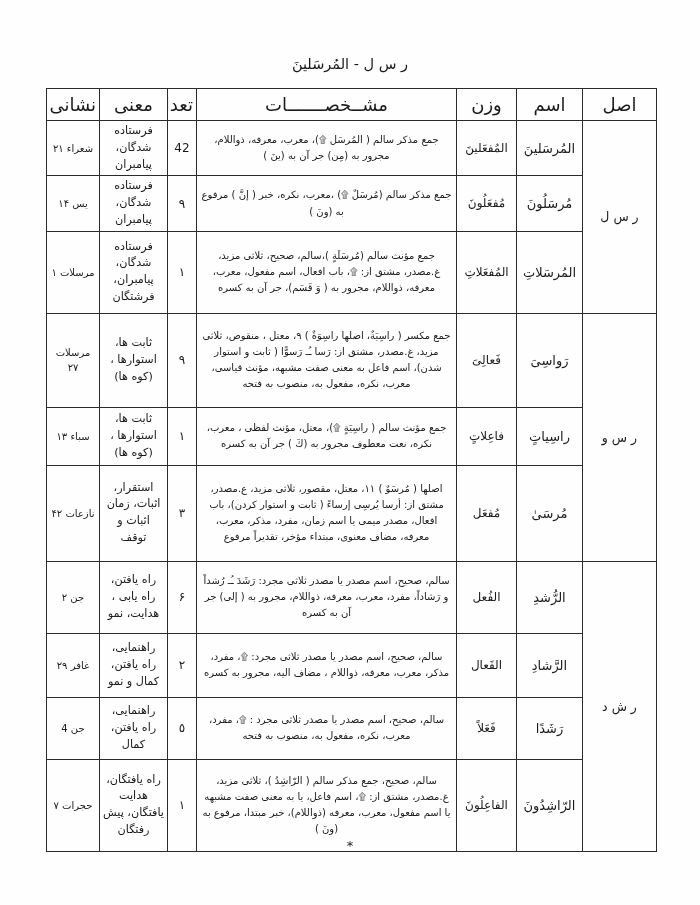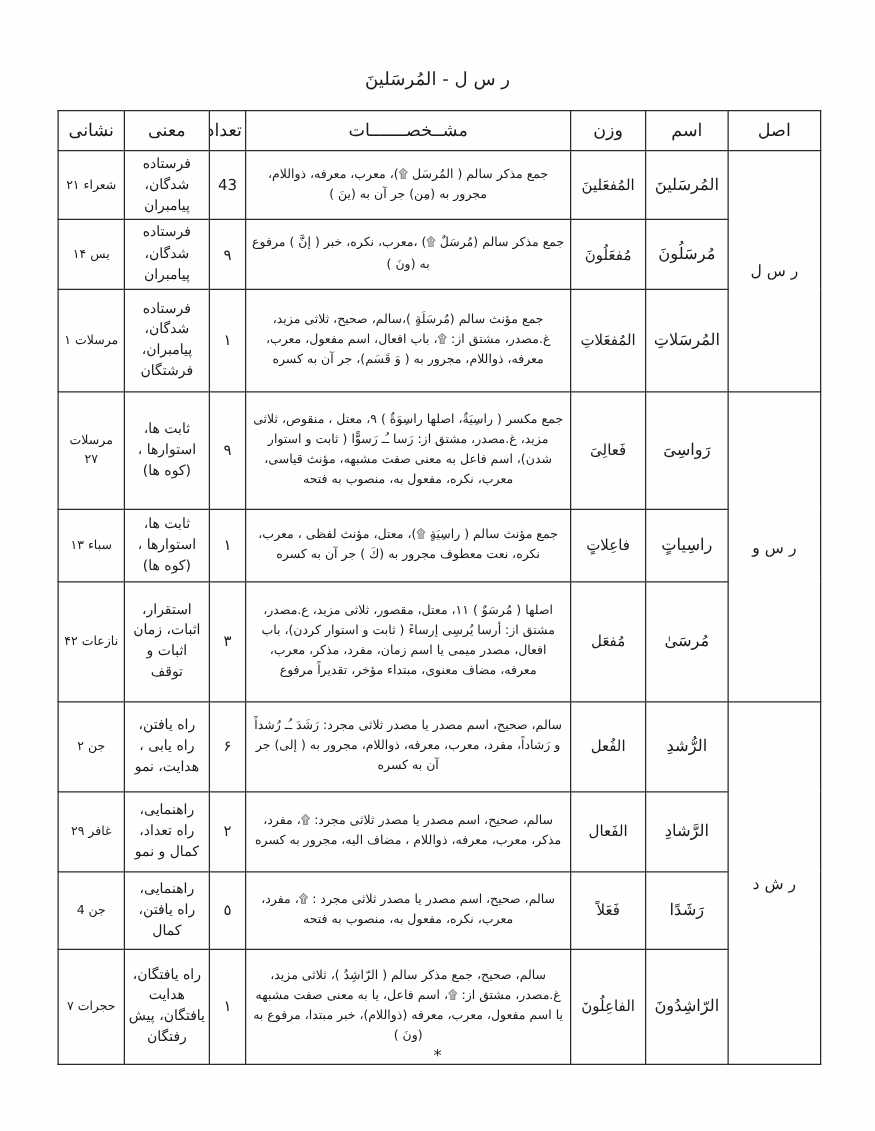--- a/index.html
+++ b/index.html
@@ -31,24 +31,24 @@
     border: 1.5px solid #1c1c1c;
   }
   table.morph td, table.morph th {
     border: 1px solid #2b2b2b;
     vertical-align: middle;
     text-align: center;
     padding: 2px 3px;
     font-weight: normal;
     overflow: hidden;
   }
-  th { font-size: 14px; }
+  th { font-size: 18px; }
   .c-asl     { font-size: 12.5px; vertical-align: top; padding-top: 10px; }
   .c-esm     { font-size: 13px; }
-  .c-vazn    { font-size: 12px; }
+  .c-vazn    { font-size: 12px; font-family: Liberation Serif, serif; }
   .c-mosh    { font-size: 10px; line-height: 1.62; }
   .c-tedad   { font-size: 12px; }
   .c-mani    { font-size: 11.2px; line-height: 1.5; }
   .c-neshani { font-size: 10px; line-height: 1.5; }
 
   tr.hdr  { height: 32px; }
   tr.r1   { height: 44px; }
   tr.r2   { height: 50px; }
   tr.r3   { height: 82px; }
   tr.r4   { height: 94px; }
@@ -91,21 +91,21 @@
       <th>تعداد</th>
       <th>معنى</th>
       <th>نشانى</th>
     </tr>
 
     <tr class="r1">
       <td class="c-asl" rowspan="3">ر س ل</td>
       <td class="c-esm">المُرسَلينَ</td>
       <td class="c-vazn">المُفعَلينَ</td>
       <td class="c-mosh">جمع مذكر سالم ( المُرسَل ۩)، معرب، معرفه، ذواللام، مجرور به (مِن) جر آن به (ينَ )</td>
-      <td class="c-tedad">43</td>
+      <td class="c-tedad">42</td>
       <td class="c-mani">فرستاده شدگان، پيامبران</td>
       <td class="c-neshani">شعراء ٢١</td>
     </tr>
 
     <tr class="r2">
       <td class="c-esm">مُرسَلُونَ</td>
       <td class="c-vazn">مُفعَلُونَ</td>
       <td class="c-mosh">جمع مذكر سالم (مُرسَلٌ ۩) ،معرب، نكره، خبر ( إنَّ ) مرفوع به (ونَ )</td>
       <td class="c-tedad">٩</td>
       <td class="c-mani">فرستاده شدگان، پيامبران</td>
@@ -157,21 +157,21 @@
       <td class="c-tedad">۶</td>
       <td class="c-mani">راه يافتن، راه يابى ، هدايت، نمو</td>
       <td class="c-neshani">جن ٢</td>
     </tr>
 
     <tr class="r8">
       <td class="c-esm">الرَّشادِ</td>
       <td class="c-vazn">الفَعال</td>
       <td class="c-mosh">سالم، صحيح، اسم مصدر يا مصدر ثلاثى مجرد: ۩، مفرد، مذكر، معرب، معرفه، ذواللام ، مضاف اليه، مجرور به كسره</td>
       <td class="c-tedad">٢</td>
-      <td class="c-mani">راهنمايى، راه تعداد، كمال و نمو</td>
+      <td class="c-mani">راهنمايى، راه يافتن، كمال و نمو</td>
       <td class="c-neshani">غافر ٢٩</td>
     </tr>
 
     <tr class="r9">
       <td class="c-esm">رَشَدًا</td>
       <td class="c-vazn">فَعَلاً</td>
       <td class="c-mosh">سالم، صحيح، اسم مصدر يا مصدر ثلاثى مجرد : ۩، مفرد، معرب، نكره، مفعول به، منصوب به فتحه</td>
       <td class="c-tedad">٥</td>
       <td class="c-mani">راهنمايى، راه يافتن، كمال</td>
       <td class="c-neshani">جن 4</td>

